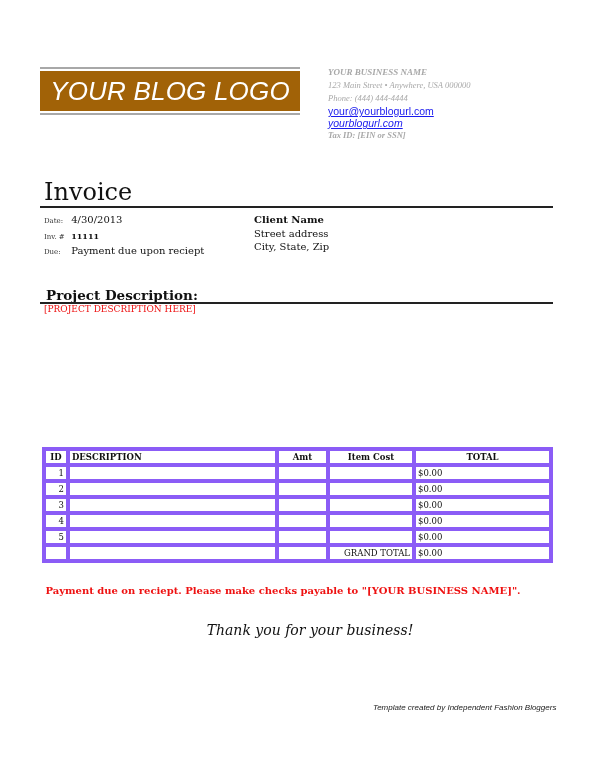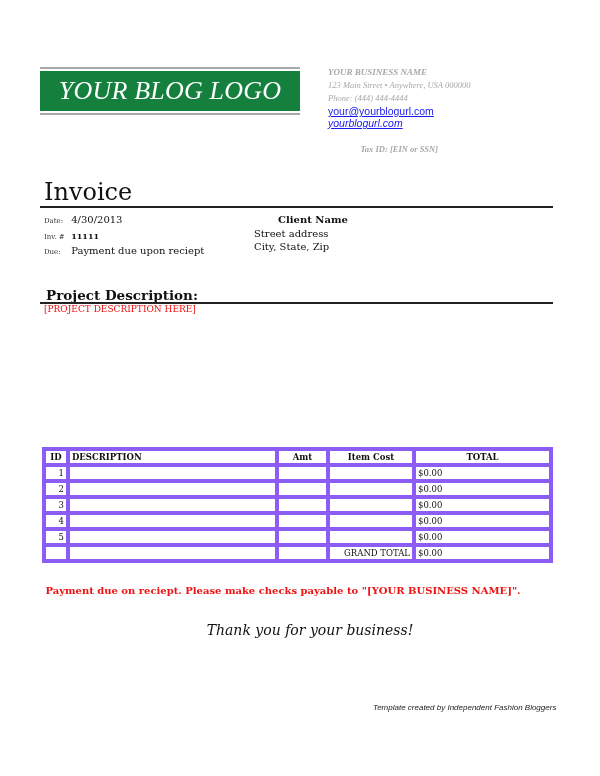--- a/index.html
+++ b/index.html
@@ -5,44 +5,44 @@
   html, body { margin: 0; padding: 0; background: #ffffff; }
   body { width: 600px; height: 776px; position: relative; overflow: hidden;
          font-family: "DejaVu Serif", "Liberation Serif", serif; color: #111; }
   .abs { position: absolute; }
 
   
   .logo-wrap { left: 40px; top: 67px; width: 260px; height: 48px; }
   .logo-line { position: absolute; left: 0; width: 260px; height: 2px; background: #a8a8a8; }
   .logo-line.top { top: 0; }
   .logo-line.bot { top: 46px; }
-  .logo-box { position: absolute; left: 0; top: 4px; width: 260px; height: 40px; background: #15803d; color: #fff;
+  .logo-box { position: absolute; left: 0; top: 4px; width: 260px; height: 40px; background: #a16207; color: #fff;
               display: flex; align-items: center; justify-content: center;
-              font-family: Liberation Serif, serif; font-style: italic; font-size: 26px; letter-spacing: 0.2px; }
+              font-family: Liberation Sans, sans-serif; font-style: italic; font-size: 26px; letter-spacing: 0.2px; }
 
   
   .biz { left: 328px; top: 66px; font-family: "Liberation Serif", serif; font-style: italic; color: #a8a8a8; }
   .biz .name { font-size: 9px; font-weight: bold; line-height: 13px; }
   .biz .addr, .biz .phone { font-size: 8.5px; line-height: 13px; font-style: italic; }
   .biz .link { font-family: "Liberation Sans", sans-serif; font-style: normal; color: #1a1aee; text-decoration: underline; font-size: 10.5px; line-height: 12px; }
   .biz .link.it { font-style: italic; }
-  .biz .tax { font-size: 8.5px; font-weight: bold; margin-top: 14px; line-height: 12px; text-align: center; }
+  .biz .tax { font-size: 8.5px; font-weight: bold; line-height: 12px; }
 
   
   .inv-title { left: 44px; top: 178px; font-size: 24px; font-family: "DejaVu Serif", serif; color: #111; }
   .rule { height: 2px; background: #222; }
   .rule-1 { left: 40px; top: 206px; width: 513px; }
 
   .meta { left: 44px; top: 213px; font-size: 10px; line-height: 13.5px; }
   .meta .lbl { font-size: 7px; color: #333; display: inline-block; width: 24px; }
   .meta .val { font-size: 10px; }
   .meta .val.small { font-size: 8px; font-weight: bold; }
 
   .client { left: 254px; top: 213px; font-size: 10px; line-height: 13.5px; font-family: "DejaVu Serif", serif; }
-  .client .cname { font-weight: bold; margin-left: 24px; }
+  .client .cname { font-weight: bold; }
 
   
   .proj-title { left: 46px; top: 287px; font-size: 13.5px; font-weight: bold; }
   .rule-2 { left: 40px; top: 302px; width: 513px; }
   .proj-desc { left: 44px; top: 304px; font-size: 9px; color: #ee1111; }
 
   
   table.items { position: absolute; left: 42px; top: 447px; width: 511px; border-collapse: collapse; font-size: 8.5px; }
   table.items th, table.items td { border: 4px solid #8b5cf6; padding: 0 2px; height: 16px; box-sizing: border-box; }
   table.items th { font-weight: bold; height: 14px; line-height: 12px; }

